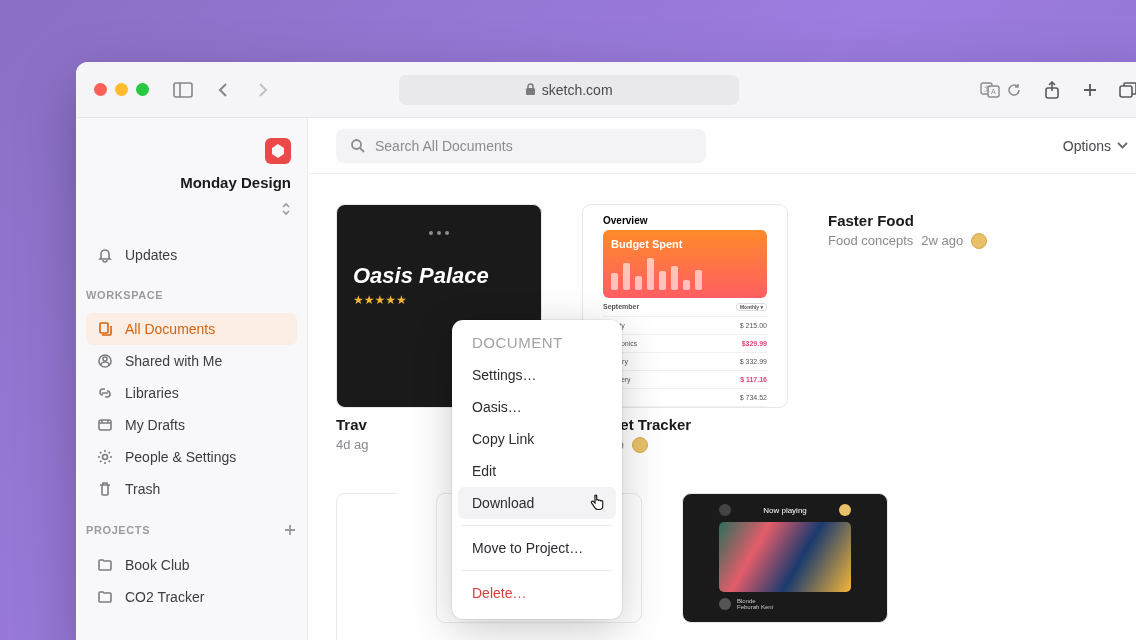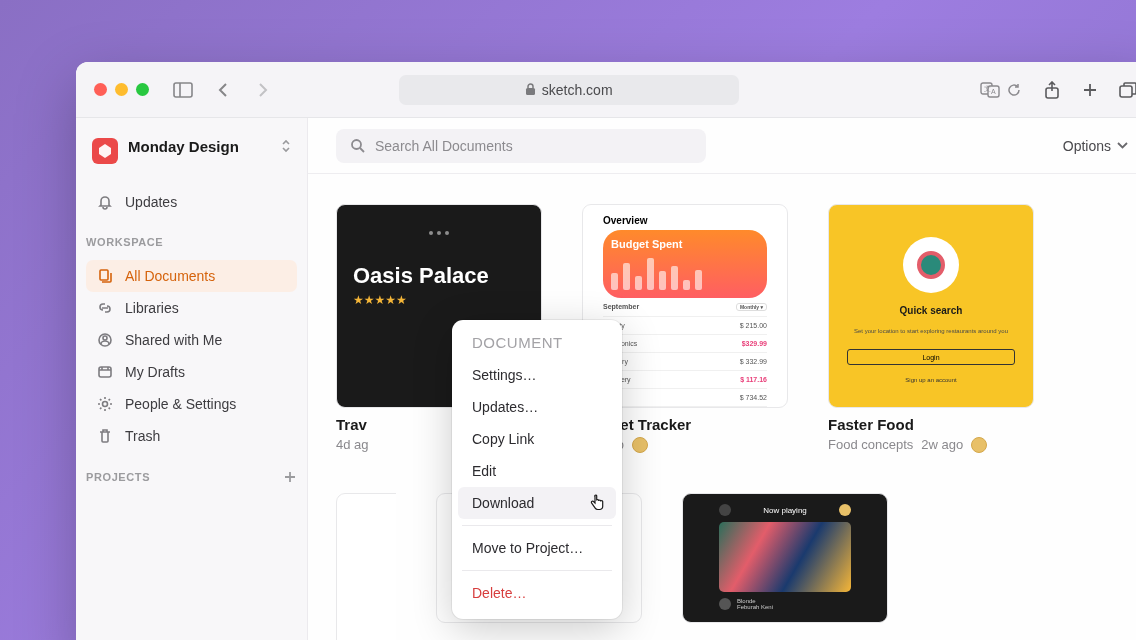--- a/index.html
+++ b/index.html
@@ -46,21 +46,21 @@
 .chrome-right { display: flex; gap: 18px; align-items: center; color: #5a5a5d; margin-left: auto; }
 .chrome-right .gbox { display:flex; gap:4px; align-items:center; }
 .icon-btn { width: 20px; height: 20px; display: flex; align-items: center; justify-content: center; }
 
 .app-body { flex: 1; display: flex; overflow: hidden; background: #fefefe; }
 .sidebar {
   width: 232px; background: #f8f7f9; border-right: 1px solid #eceaee;
   display: flex; flex-direction: column; padding: 14px 0;
 }
 .workspace-header {
-  display: flex; align-items: flex-start; gap: 10px; padding: 6px 16px 18px 16px;
+  display: flex; align-items: flex-end; gap: 10px; padding: 6px 16px 18px 16px; flex-direction: column;
 }
 .ws-logo {
   width: 26px; height: 26px; background: #eb4949; border-radius: 6px;
   display: flex; align-items: center; justify-content: center;
 }
 .ws-logo svg { width: 16px; height: 16px; }
 .ws-name { font-size: 15px; font-weight: 600; color: #1a1a1a; flex: 1; }
 .ws-switch { color: #9a9a9d; }
 
 .sb-section { padding: 4px 10px; }
@@ -105,25 +105,25 @@
 .doc-meta { font-size: 13px; color: #8a898d; margin-top: 4px; display: flex; align-items: flex-start; gap: 8px; }
 .avatar {
   width: 16px; height: 16px; border-radius: 50%; background: #e8c068;
   border: 1px solid #d4a84c;
 }
 
 
 .thumb-oasis { background: #1a1a1a; color: #fff; padding: 26px 16px; }
 .thumb-oasis .t-top { height: 8px; display:flex; gap:4px; justify-content:center; opacity:0.5; margin-bottom:24px;}
 .thumb-oasis .t-top span{width:4px;height:4px;background:#fff;border-radius:2px;}
-.thumb-oasis-title { font-size: 22px; font-weight: 700; }
+.thumb-oasis-title { font-size: 22px; font-weight: 700; font-style: italic; }
 .thumb-oasis-stars { color: #f5b638; font-size: 12px; margin-top: 4px; }
 
 .thumb-budget { background: #fff; padding: 10px 20px; }
-.tb-header { background: linear-gradient(180deg,#ff8a2b,#ff5e62); border-radius: 18px; padding: 8px; }
+.tb-header { background: linear-gradient(180deg,#ff8a2b,#ff5e62); border-radius: 6px; padding: 8px; }
 .tb-header-title { color:#fff; font-size:11px; font-weight:600; }
 .tb-bars { display:flex; gap:5px; align-items:flex-end; height:34px; margin-top:6px; }
 .tb-bars span { width:7px; background:rgba(255,255,255,0.6); border-radius:2px; }
 .tb-row { display:flex; justify-content:space-between; font-size:7px; color:#555; padding:5px 0; border-bottom:1px solid #f0f0f0;}
 .tb-row .pink{color:#e9407a;font-weight:600;}
 .tb-dots{display:flex;justify-content:space-around;padding-top:6px;}
 
 .thumb-food { background: #f8c526; padding: 24px 18px; text-align:center; display:flex; flex-direction:column; align-items:center; gap:12px; }
 .tf-circle { width:56px; height:56px; border-radius:50%; background:#fff; display:flex; align-items:center; justify-content:center; margin-top:8px;}
 .tf-mag { width:28px;height:28px;border-radius:50%;background:#2a8a7a;border:4px solid #e35d6a; position:relative;}
@@ -279,34 +279,34 @@
               <svg width="16" height="16" viewBox="0 0 16 16" fill="none" stroke="currentColor" stroke-width="1.6">
                 <rect x="3" y="2" width="8" height="10" rx="1"></rect>
                 <path d="M5 14 h8 a1 1 0 0 0 1-1 V5"></path>
               </svg>
             </span>
           <span>All Documents</span>
         </div>
         <div class="sb-item">
           <span class="sb-icon">
               <svg width="16" height="16" viewBox="0 0 16 16" fill="none" stroke="currentColor" stroke-width="1.6">
-                <path d="M6 10 a3 3 0 0 1 0-6 h2 M10 6 a3 3 0 0 1 0 6 h-2 M5 8 h6"></path>
-              </svg>
-            </span>
-          <span>Libraries</span>
-        </div>
-        <div class="sb-item">
-          <span class="sb-icon">
-              <svg width="16" height="16" viewBox="0 0 16 16" fill="none" stroke="currentColor" stroke-width="1.6">
                 <circle cx="8" cy="8" r="6"></circle>
                 <circle cx="8" cy="6" r="2"></circle>
                 <path d="M4 12 a4 3 0 0 1 8 0"></path>
               </svg>
             </span>
           <span>Shared with Me</span>
+        </div>
+        <div class="sb-item">
+          <span class="sb-icon">
+              <svg width="16" height="16" viewBox="0 0 16 16" fill="none" stroke="currentColor" stroke-width="1.6">
+                <path d="M6 10 a3 3 0 0 1 0-6 h2 M10 6 a3 3 0 0 1 0 6 h-2 M5 8 h6"></path>
+              </svg>
+            </span>
+          <span>Libraries</span>
         </div>
         <div class="sb-item">
           <span class="sb-icon">
               <svg width="16" height="16" viewBox="0 0 16 16" fill="none" stroke="currentColor" stroke-width="1.6">
                 <rect x="2" y="3" width="12" height="10" rx="2"></rect>
                 <path d="M2 6 h12 M5 3 v3 M11 3 v3"></path>
               </svg>
             </span>
           <span>My Drafts</span>
         </div>
@@ -331,20 +331,36 @@
 
       <div class="sb-label">
         <span>PROJECTS</span>
         <span style="cursor:pointer">
           <svg width="14" height="14" viewBox="0 0 14 14" fill="none" stroke="#9b9b9e" stroke-width="1.8">
               <path d="M7 2 v10 M2 7 h10"></path>
             </svg>
         </span>
       </div>
       <div class="sb-section">
+        <div class="sb-item">
+          <span class="sb-icon">
+              <svg width="16" height="16" viewBox="0 0 16 16" fill="none" stroke="currentColor" stroke-width="1.6">
+                <path d="M2 4 a1 1 0 0 1 1-1 h3 l1 1 h6 a1 1 0 0 1 1 1 v7 a1 1 0 0 1 -1 1 H3 a1 1 0 0 1 -1-1 Z"></path>
+              </svg>
+            </span>
+          <span>Book Club</span>
+        </div>
+        <div class="sb-item">
+          <span class="sb-icon">
+              <svg width="16" height="16" viewBox="0 0 16 16" fill="none" stroke="currentColor" stroke-width="1.6">
+                <path d="M2 4 a1 1 0 0 1 1-1 h3 l1 1 h6 a1 1 0 0 1 1 1 v7 a1 1 0 0 1 -1 1 H3 a1 1 0 0 1 -1-1 Z"></path>
+              </svg>
+            </span>
+          <span>CO2 Tracker</span>
+        </div>
       </div>
     </div>
 
     <div class="main">
       <div class="toolbar">
         <div style="flex:1;display:flex;justify-content:flex-start">
           <div class="search-box">
             <svg width="15" height="15" viewBox="0 0 15 15" fill="none" stroke="#8c8b8f" stroke-width="1.8">
                 <circle cx="6.5" cy="6.5" r="4.5"></circle>
                 <path d="M10 10 L14 14"></path>
@@ -421,29 +437,20 @@
             <div class="tb-dots"></div>
           </div>
           <div class="doc-title">Budget Tracker</div>
           <div class="doc-meta">
             <span>2w ago</span>
             <span class="avatar"></span>
           </div>
         </div>
 
         <div class="doc-card">
-          <div class="doc-thumb thumb-food">
-            <div class="tf-circle">
-                <div class="tf-mag"></div>
-              </div>
-            <div class="tf-title">Quick search</div>
-            <div class="tf-sub">Set your location to start exploring restaurants around you</div>
-            <div class="tf-btn">Login</div>
-            <div class="tf-link">Sign up an account</div>
-          </div>
           <div class="doc-title">Faster Food</div>
           <div class="doc-meta">
             <span>Food concepts</span>
             <span>2w ago</span>
             <span class="avatar"></span>
           </div>
         </div>
 
         <div class="doc-card" style="width:60px;overflow:hidden">
           <div class="doc-thumb thumb-hybrid"></div>
@@ -474,21 +481,21 @@
       </div>
     </div>
   </div>
 
   <div class="ctx-menu">
     <div class="ctx-label">DOCUMENT</div>
     <div class="ctx-item">
         <span>Settings…</span>
       </div>
     <div class="ctx-item">
-        <span>Updates…</span>
+        <span>Oasis…</span>
       </div>
     <div class="ctx-item">
         <span>Copy Link</span>
       </div>
     <div class="ctx-item">
         <span>Edit</span>
       </div>
     <div class="ctx-item hover">
       <span>Download</span>
       <span class="cursor-hand">

